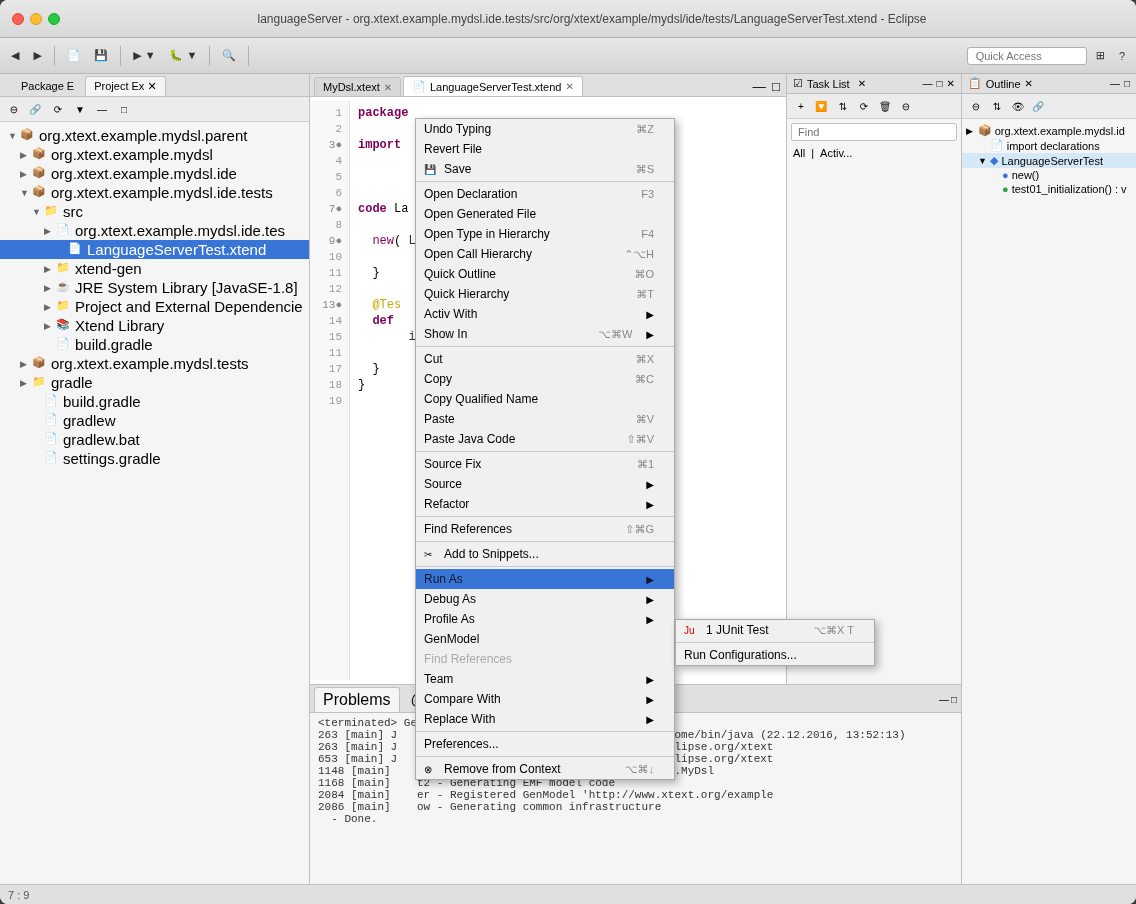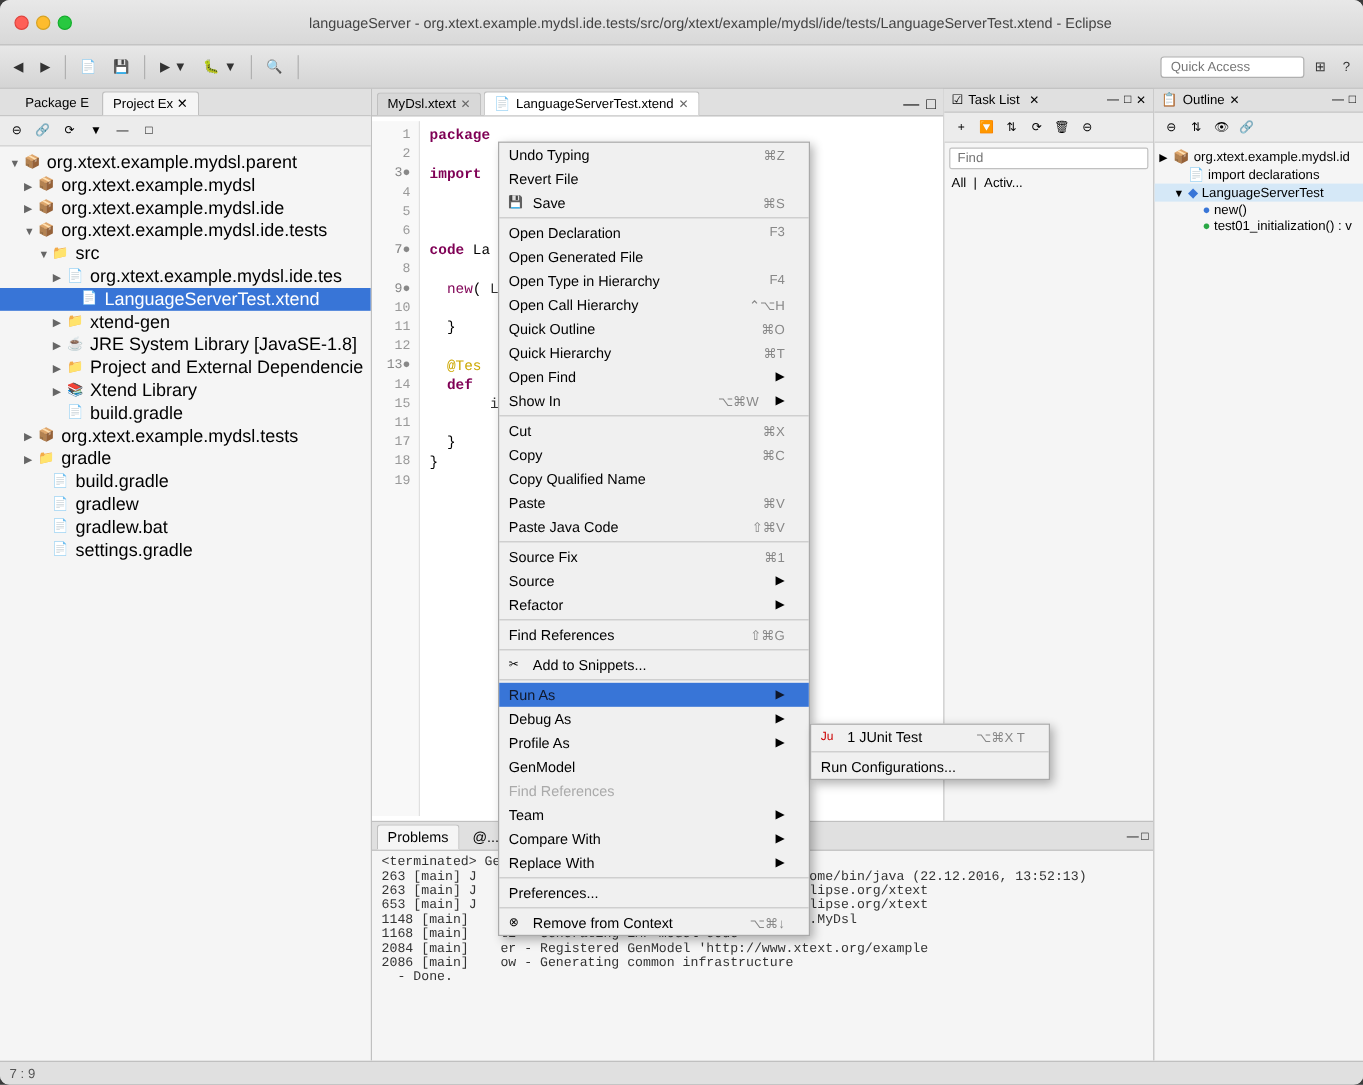--- a/index.html
+++ b/index.html
@@ -260,21 +260,21 @@
     }
     .bottom-tabs {
       display: flex;
       background: #e0e0e0;
       border-bottom: 1px solid #c0c0c0;
       padding: 2px 4px 0;
       gap: 2px;
     }
     .bottom-tab {
       padding: 3px 8px;
-      font-size: 12px;
+      font-size: 16px;
       border: 1px solid transparent;
       border-bottom: none;
       border-radius: 3px 3px 0 0;
       cursor: pointer;
       text-align: center;
     }
     .bottom-tab.active {
       background: #f5f5f5;
       border-color: #c0c0c0;
     }
@@ -731,21 +731,21 @@
       </div>
       <div class="menu-item">
         <span class="menu-label">Quick Outline</span>
         <span class="menu-shortcut">⌘O</span>
       </div>
       <div class="menu-item">
         <span class="menu-label">Quick Hierarchy</span>
         <span class="menu-shortcut">⌘T</span>
       </div>
       <div class="menu-item">
-        <span class="menu-label">Open Find</span>
+        <span class="menu-label">Activ With</span>
         <span class="menu-arrow">▶</span>
       </div>
       <div class="menu-item">
         <span class="menu-label">Show In</span>
         <span class="menu-shortcut">⌥⌘W</span>
         <span class="menu-arrow">▶</span>
       </div>
       <div class="menu-sep"></div>
 
       <div class="menu-item">
@@ -827,21 +827,21 @@
       <div class="menu-item">
         <span class="menu-label">Preferences...</span>
       </div>
       <div class="menu-sep"></div>
       <div class="menu-item">
         <span style="width:14px; font-size:10px;">⊗</span>
         <span class="menu-label">Remove from Context</span>
         <span class="menu-shortcut">⌥⌘↓</span>
       </div>
 
-      <div class="submenu" style="top:484px; left:259px;">
+      <div class="submenu" style="top:500px; left:259px;">
         <div class="menu-item">
           <span style="width:16px; font-size:10px; color:#c00;">Ju</span>
           <span class="menu-label">1 JUnit Test</span>
           <span class="menu-shortcut">⌥⌘X T</span>
         </div>
         <div class="menu-sep"></div>
         <div class="menu-item">
           <span class="menu-label">Run Configurations...</span>
         </div>
       </div>

